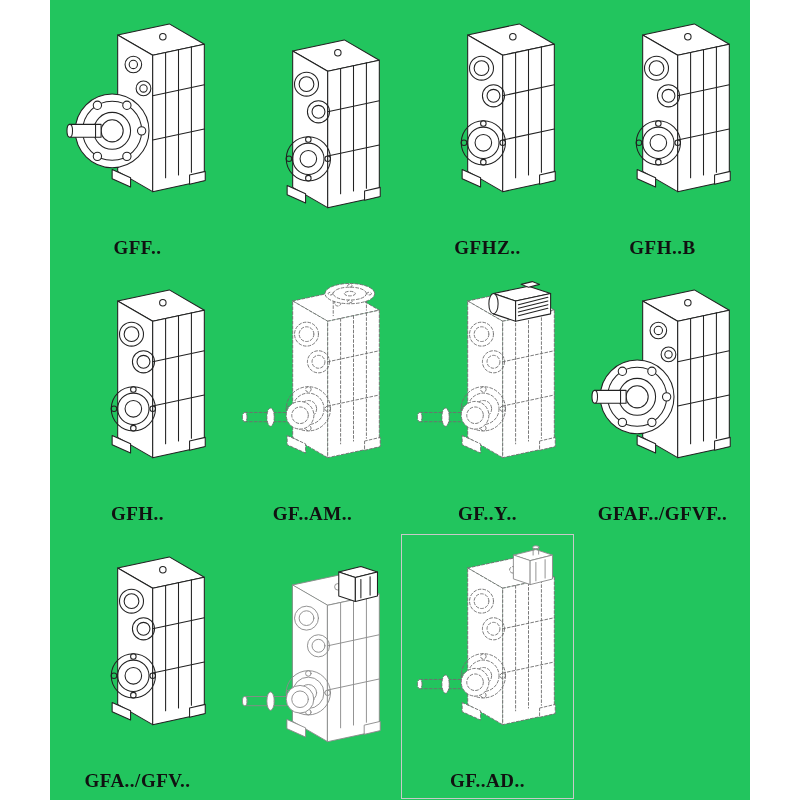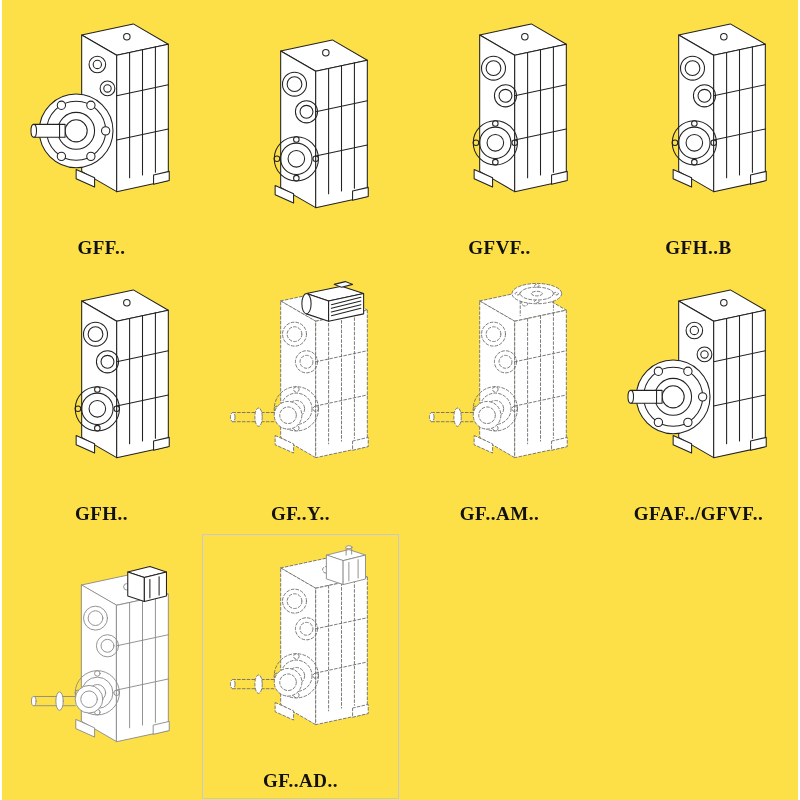--- a/index.html
+++ b/index.html
@@ -1,17 +1,17 @@
 <!DOCTYPE html>
 <html><head>
 <meta charset="utf-8">
 <style>
   html,body{margin:0;padding:0;background:#ffffff;}
   .sheet{
-    width:796px;height:800px;margin:0 auto;background:#fde047;
+    width:700px;height:800px;margin:0 auto;background:#22c55e;
     display:grid;
     grid-template-columns:repeat(4,1fr);
     grid-template-rows:repeat(3,1fr);
     font-family:"Liberation Serif", serif;
   }
   figure.cell{
     margin:0;padding:0;
     display:flex;flex-direction:column;
     align-items:center;justify-content:flex-end;
     overflow:hidden;
@@ -178,21 +178,21 @@
 
   <figure class="cell">
     <div class="art">
       <svg viewBox="0 0 180 230">
           <g class="ink">
         <use href="#gb-body"></use>
             <use href="#gb-bores"></use>
       </g>
         </svg>
     </div>
-    <figcaption>GFVF..</figcaption>
+    <figcaption>GFHZ..</figcaption>
   </figure>
 
 
   <figure class="cell">
     <div class="art">
       <svg viewBox="0 0 180 230">
           <g class="ink">
         <use href="#gb-body"></use>
             <use href="#gb-bores"></use>
       </g>
@@ -204,20 +204,34 @@
   <figure class="cell">
     <div class="art">
       <svg viewBox="0 0 180 230">
           <g class="ink">
         <use href="#gb-body"></use>
             <use href="#gb-bores"></use>
       </g>
         </svg>
     </div>
     <figcaption>GFH..</figcaption>
+  </figure>
+
+  <figure class="cell">
+    <div class="art">
+      <svg viewBox="0 0 180 230">
+          <g class="ink dashed">
+        <use href="#gb-body"></use>
+            <use href="#gb-bores"></use>
+            <use href="#gb-outshaft"></use>
+            <use href="#gb-topflange"></use>
+      </g>
+        </svg>
+    </div>
+    <figcaption>GF..AM..</figcaption>
   </figure>
 
   <figure class="cell">
     <div class="art">
       <svg viewBox="0 0 180 230">
           <g class="ink dashed">
         <use href="#gb-body"></use>
             <use href="#gb-bores"></use>
             <use href="#gb-outshaft"></use>
       </g>
@@ -225,44 +239,41 @@
             <use href="#gb-motor"></use>
           </g>
         </svg>
     </div>
     <figcaption>GF..Y..</figcaption>
   </figure>
 
   <figure class="cell">
     <div class="art">
       <svg viewBox="0 0 180 230">
-          <g class="ink dashed">
-        <use href="#gb-body"></use>
-            <use href="#gb-bores"></use>
-            <use href="#gb-outshaft"></use>
-            <use href="#gb-topflange"></use>
-      </g>
-        </svg>
-    </div>
-    <figcaption>GF..AM..</figcaption>
-  </figure>
-
-  <figure class="cell">
-    <div class="art">
-      <svg viewBox="0 0 180 230">
           <g class="ink">
         <use href="#gb-body"></use>
             <use href="#gb-smallbores"></use>
             <use href="#gb-flange-shaft"></use>
       </g>
         </svg>
     </div>
     <figcaption>GFAF../GFVF..</figcaption>
   </figure>
 
+  <figure class="cell">
+    <div class="art">
+      <svg viewBox="0 0 180 230">
+          <g class="ink">
+        <use href="#gb-body"></use>
+            <use href="#gb-bores"></use>
+      </g>
+        </svg>
+    </div>
+    <figcaption>GFA../GFV..</figcaption>
+  </figure>
 
   <figure class="cell">
     <div class="art">
       <svg viewBox="0 0 180 230">
           <g class="ink light">
         <use href="#gb-body"></use>
             <use href="#gb-bores"></use>
             <use href="#gb-outshaft"></use>
       </g>
       <g class="ink">

